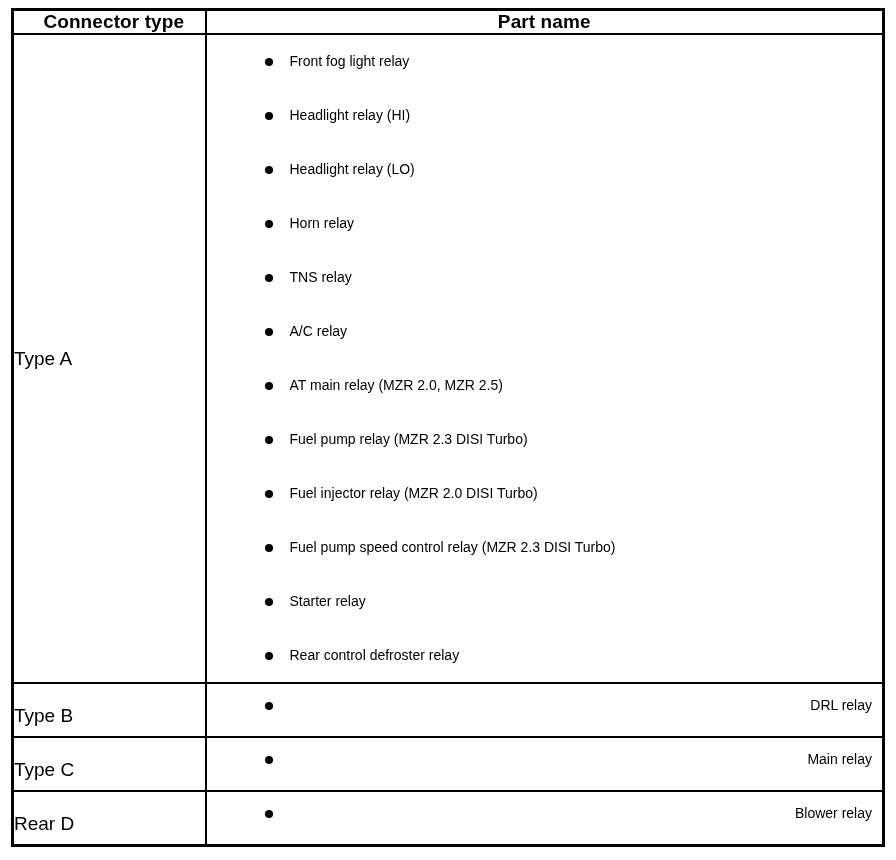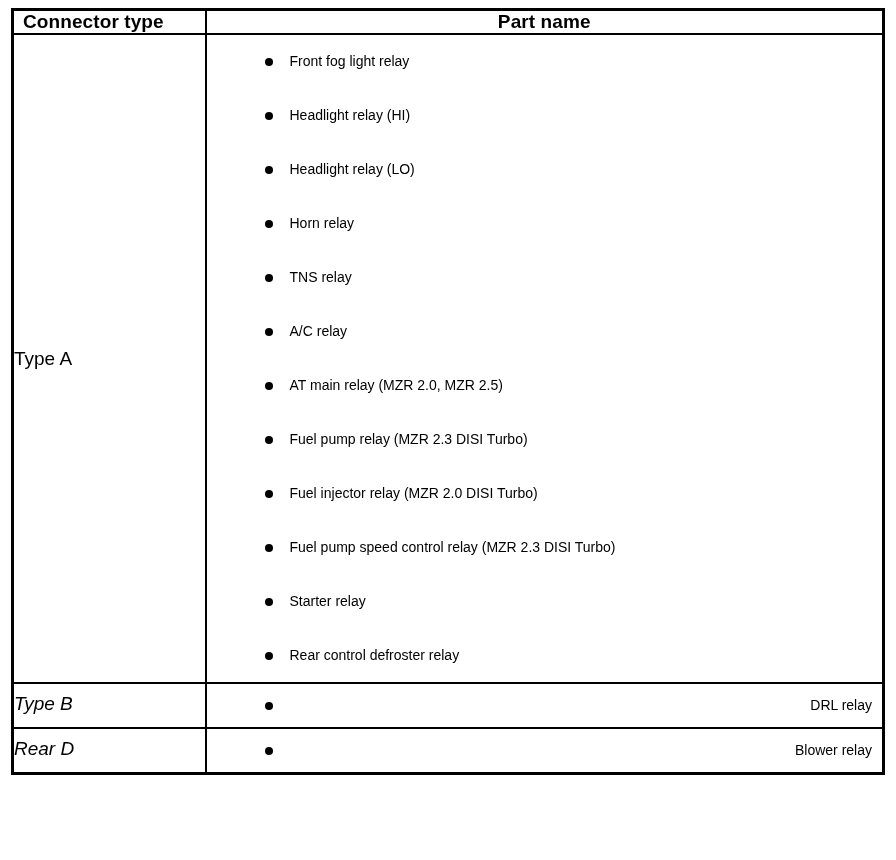--- a/index.html
+++ b/index.html
@@ -37,38 +37,37 @@
   .col-part { width: auto; }
 
   thead th {
     text-align: center;
     font-size: 19px;
     font-weight: bold;
     padding: 7px 4px 8px 4px;
     letter-spacing: 0.1px;
   }
   thead th.th-type {
-    text-align: left;
+    text-align: center;
     padding-left: 9px;
   }
 
   td.type-cell {
     font-size: 19px;
     font-weight: normal;
     padding-left: 9px;
     position: relative;
     margin-top: 38px;
   }
   td.type-cell.vmid {
     vertical-align: middle;
   }
   td.type-cell.single {
-    padding-top: 9px;
+    padding-top: 21px;
     padding-bottom: 9px;
-    font-style: italic;
   }
 
   td.part-cell {
     padding: 0;
   }
   ul.part-list {
     list-style: none;
     margin: 0;
     padding: 14px 10px 14px 0;
   }
@@ -179,20 +178,31 @@
         <td class="part-cell">
           <ul class="part-list single">
             <li>
                 <span class="bullet"></span>
                 <span class="txt">DRL relay</span>
               </li>
           </ul>
         </td>
       </tr>
       <tr>
+        <td class="type-cell single">Type C</td>
+        <td class="part-cell">
+          <ul class="part-list single">
+            <li>
+                <span class="bullet"></span>
+                <span class="txt">Main relay</span>
+              </li>
+          </ul>
+        </td>
+      </tr>
+      <tr>
         <td class="type-cell single">Rear D</td>
         <td class="part-cell">
           <ul class="part-list single">
             <li>
                 <span class="bullet"></span>
                 <span class="txt">Blower relay</span>
               </li>
           </ul>
         </td>
       </tr>

